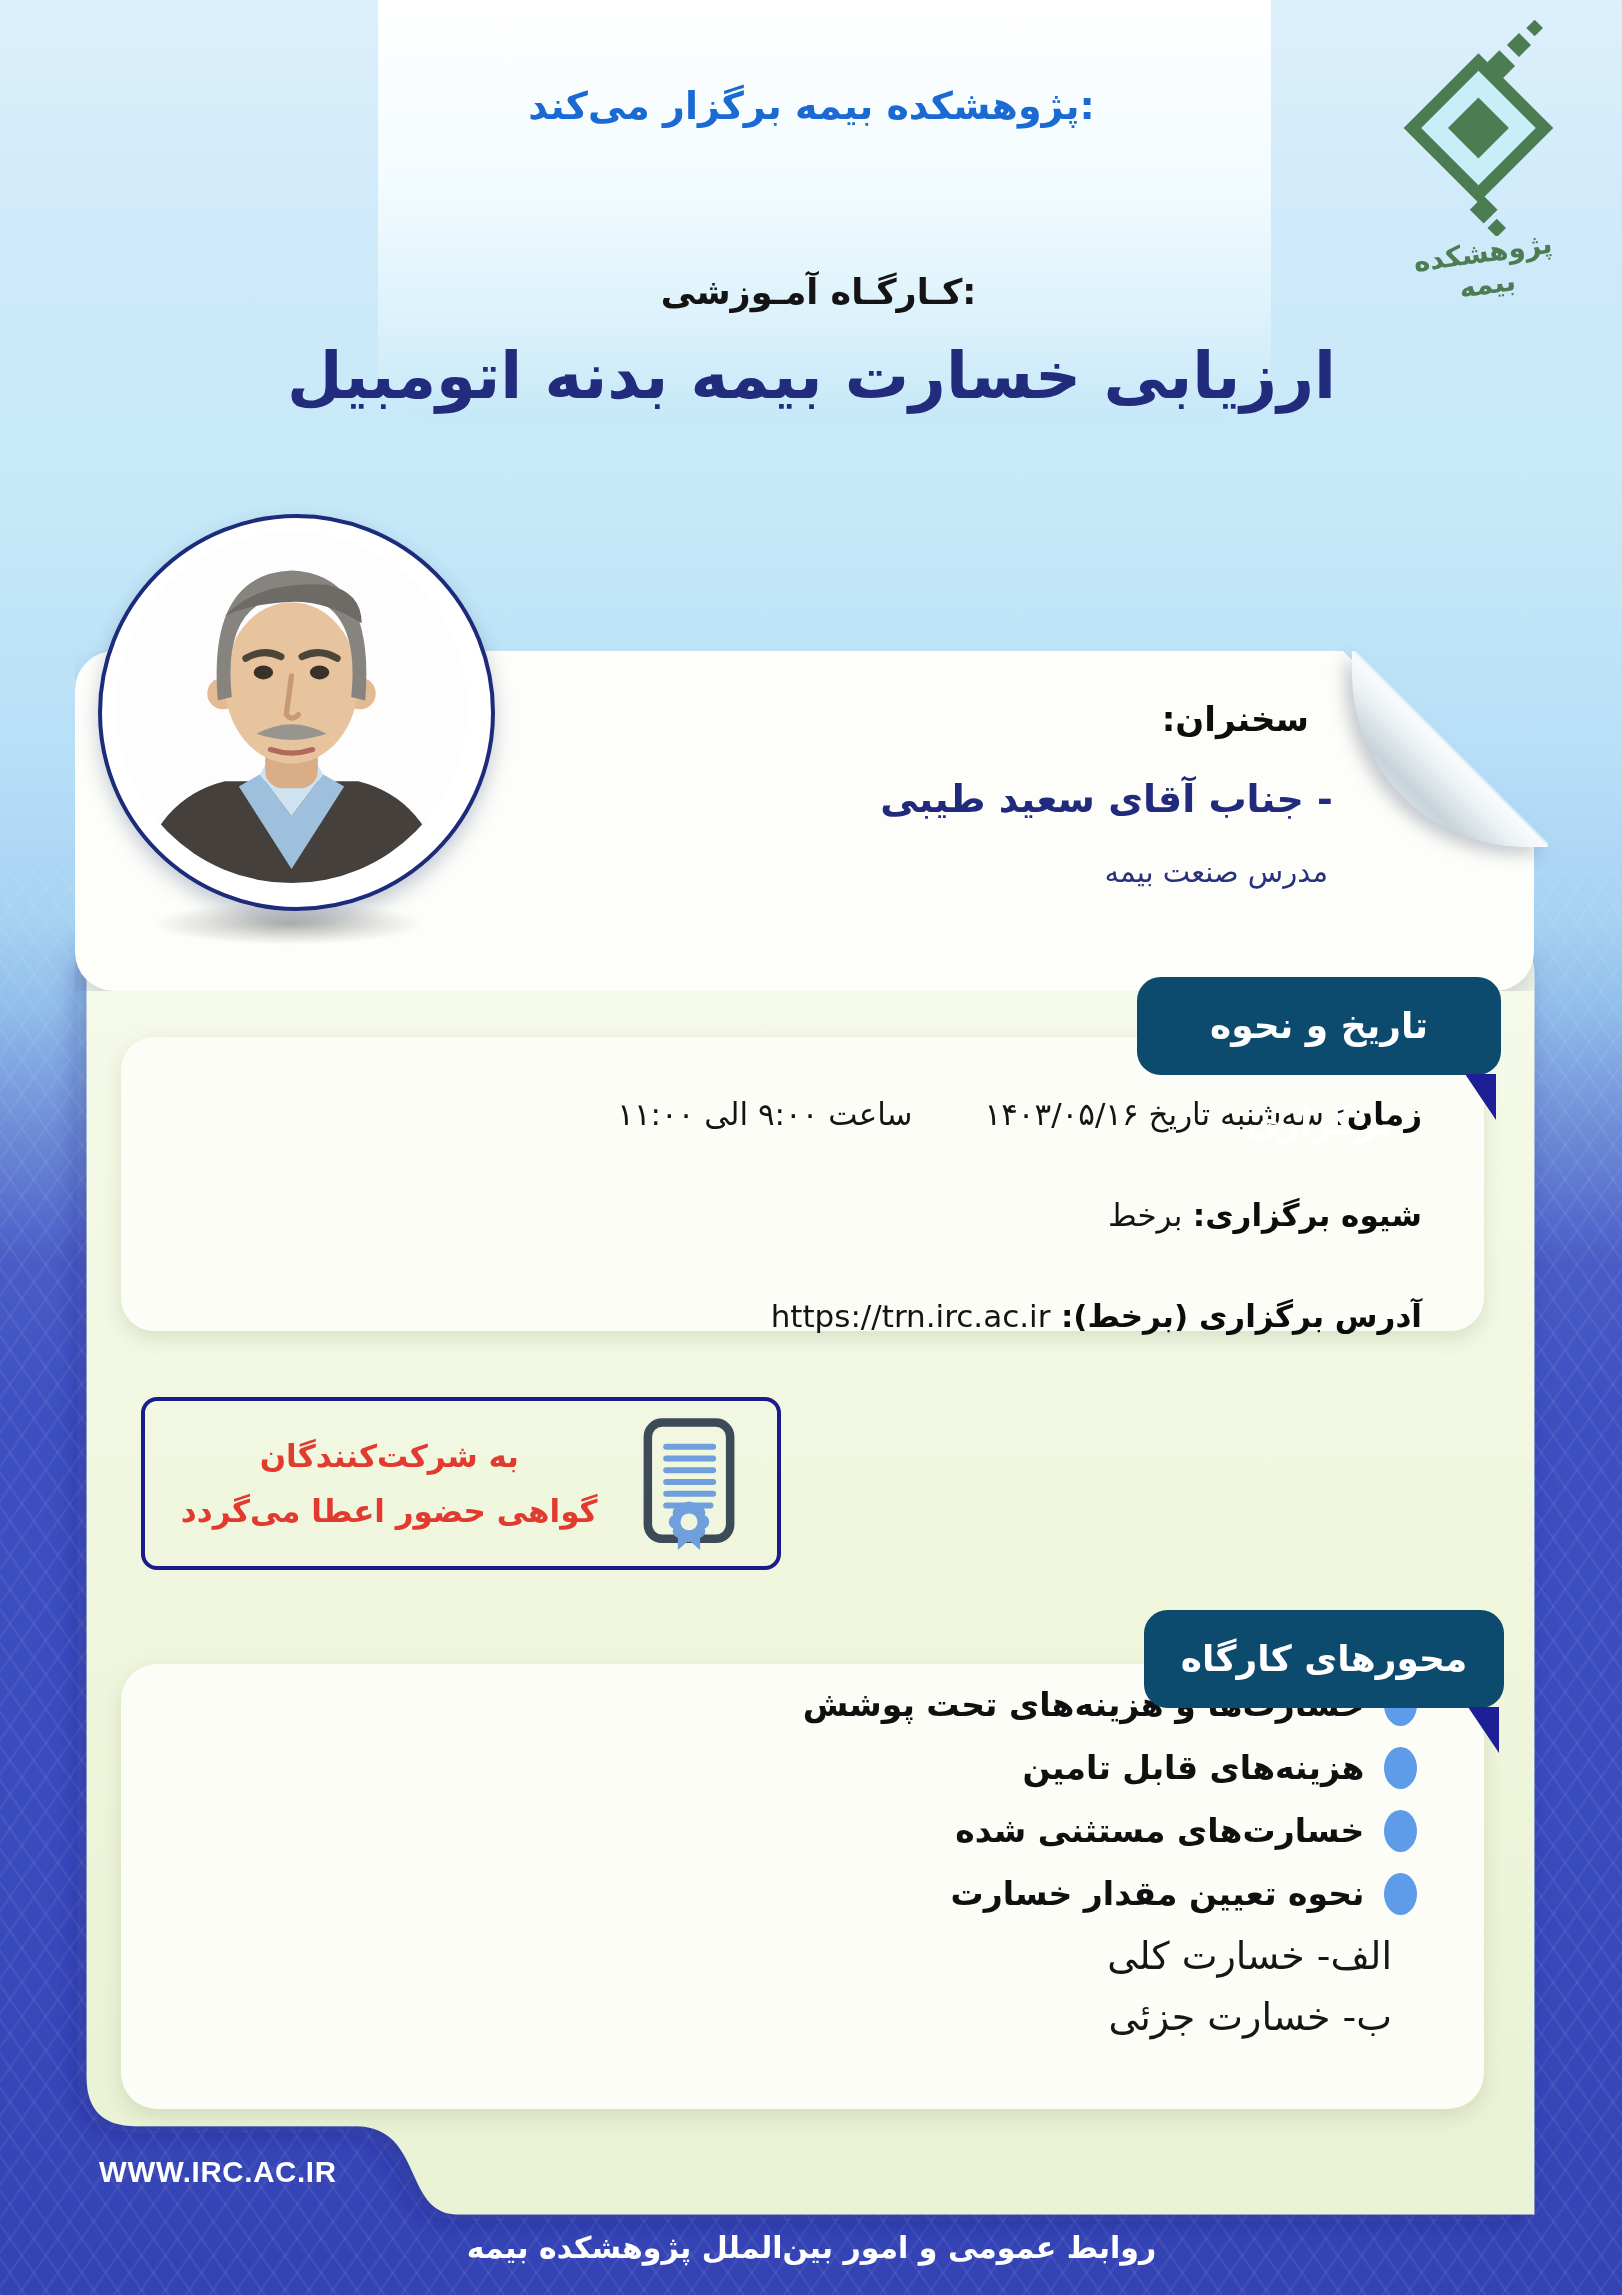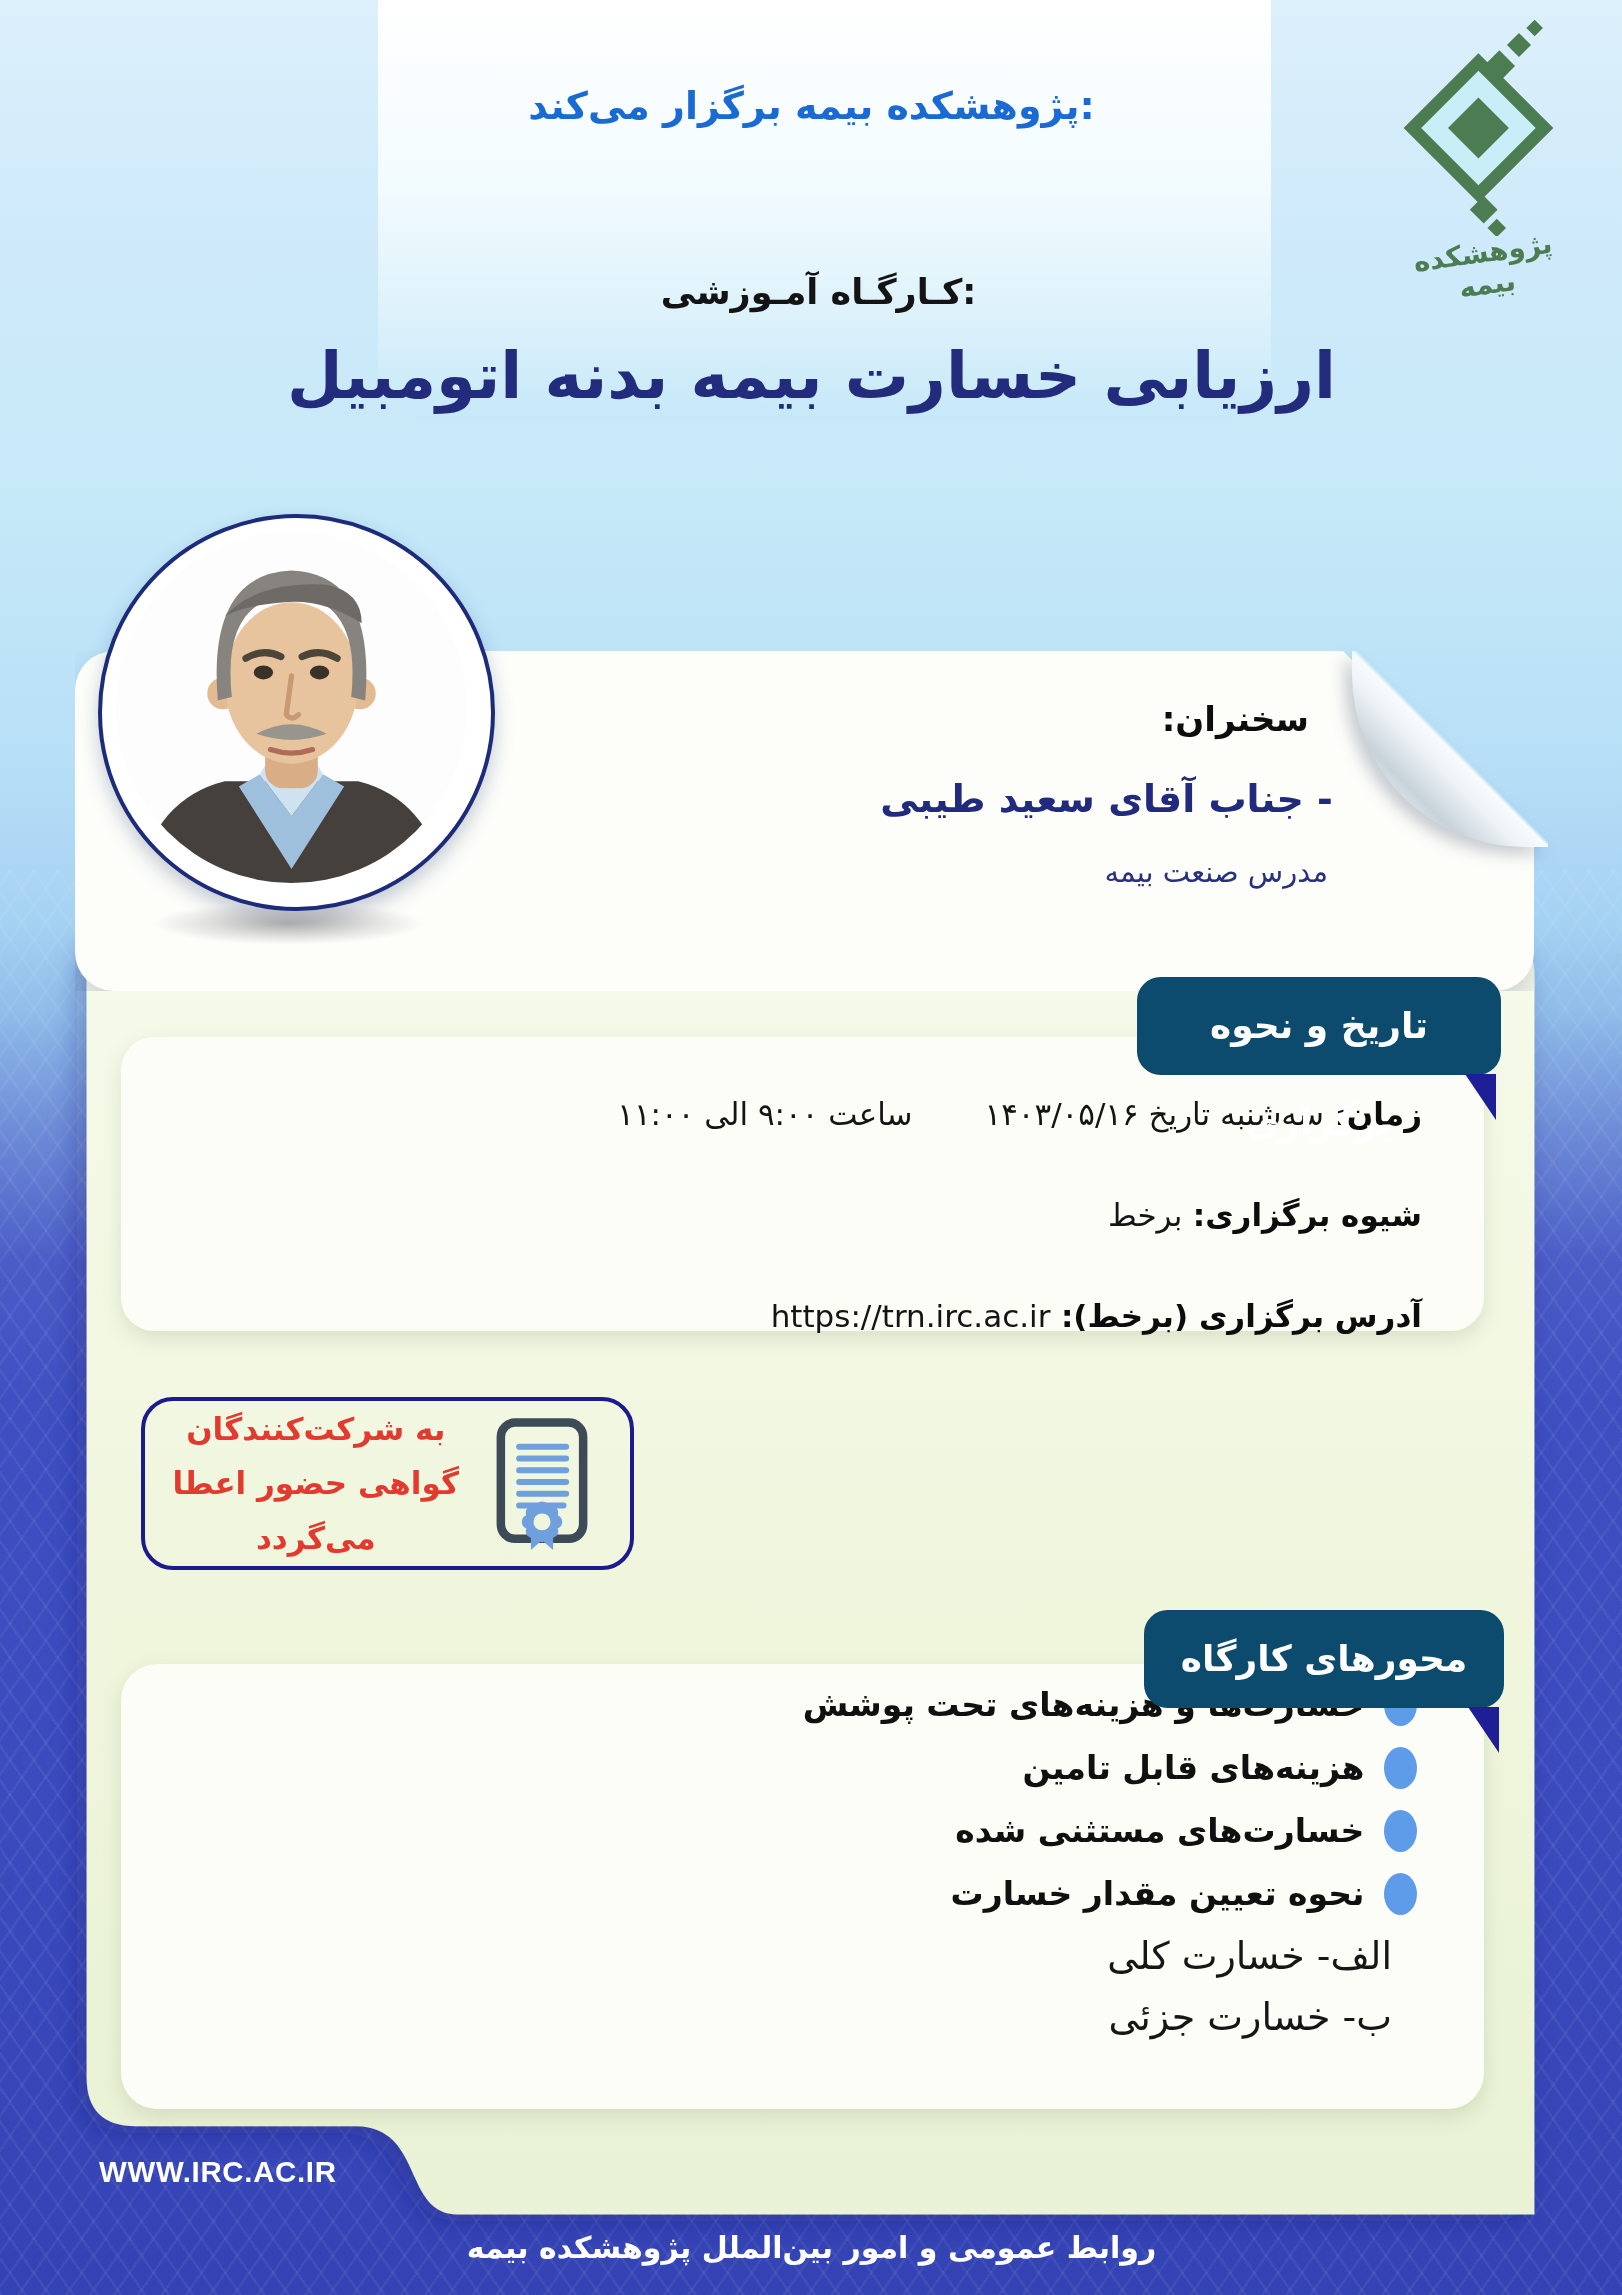--- a/index.html
+++ b/index.html
@@ -75,22 +75,22 @@
   .sched-card{position:absolute;left:121px;top:1037px;width:1363px;height:294px;z-index:4;
       background:#fcfdf6;border-radius:33px;box-shadow:0 7.9px 19.6px rgba(90,100,60,.15);
       direction:rtl;display:flex;flex-direction:column;gap:65px;
       padding:59px 62px 0 39px;box-sizing:border-box;}
   .sched-row{display:flex;align-items:baseline;gap:72px;font-size:31px;color:#141414;white-space:nowrap;}
   .sched-row .lbl{font-weight:bold;color:#0c0c0c;}
   .sched-row .part{display:inline-flex;gap:10.5px;align-items:baseline;}
   .url{direction:ltr;unicode-bidi:embed;font-family:"DejaVu Sans","Liberation Sans",sans-serif;}
 
   
-  .cert-box{position:absolute;left:141px;top:1397px;width:493px;height:173px;z-index:4;
-      border:4.6px solid #1b1b8e;border-radius:32px;box-sizing:border-box;
+  .cert-box{position:absolute;left:141px;top:1397px;width:640px;height:173px;z-index:4;
+      border:4.6px solid #1b1b8e;border-radius:16px;box-sizing:border-box;
       display:flex;flex-direction:row-reverse;align-items:center;direction:rtl;}
   .cert-icon{flex:0 0 98px;margin:0 39px 0 6.5px;}
   .cert-text{flex:1;text-align:center;font-size:31px;font-weight:bold;color:#e23a2e;
       line-height:1.75;direction:rtl;}
 
   
   .topics-card{position:absolute;left:121px;top:1664px;width:1363px;height:445px;z-index:4;
       background:#fcfdf6;border-radius:36px;box-shadow:0 7.9px 19.6px rgba(90,100,60,.15);
       direction:rtl;box-sizing:border-box;padding-top:9.2px;}
   .topic-row{height:63px;display:flex;align-items:center;gap:19.6px;

